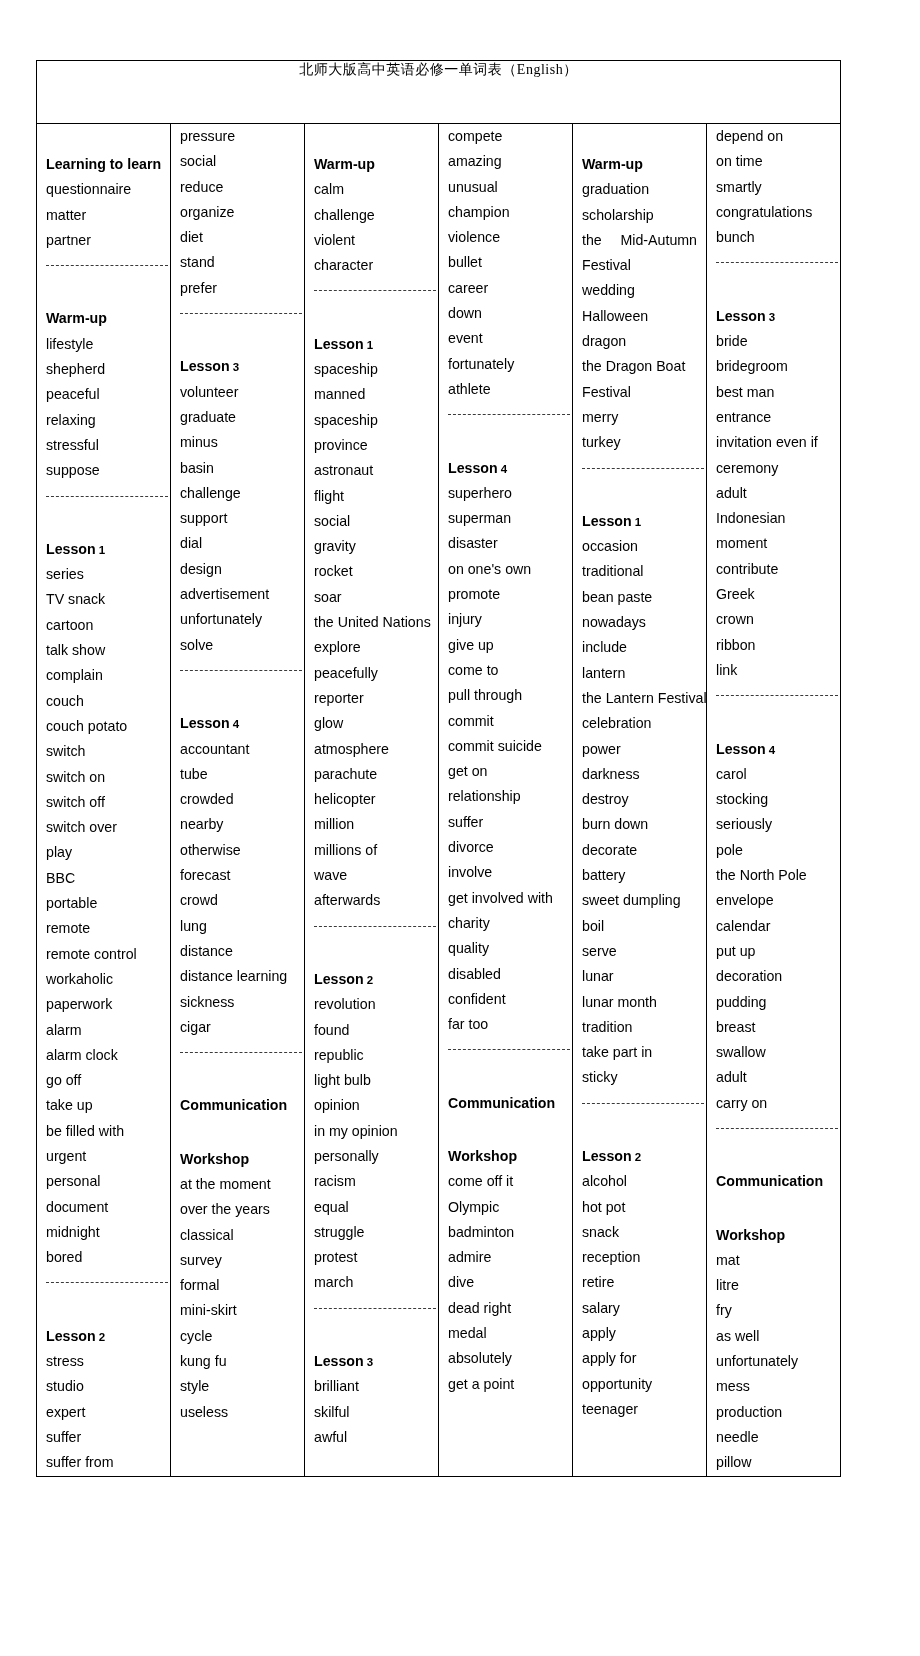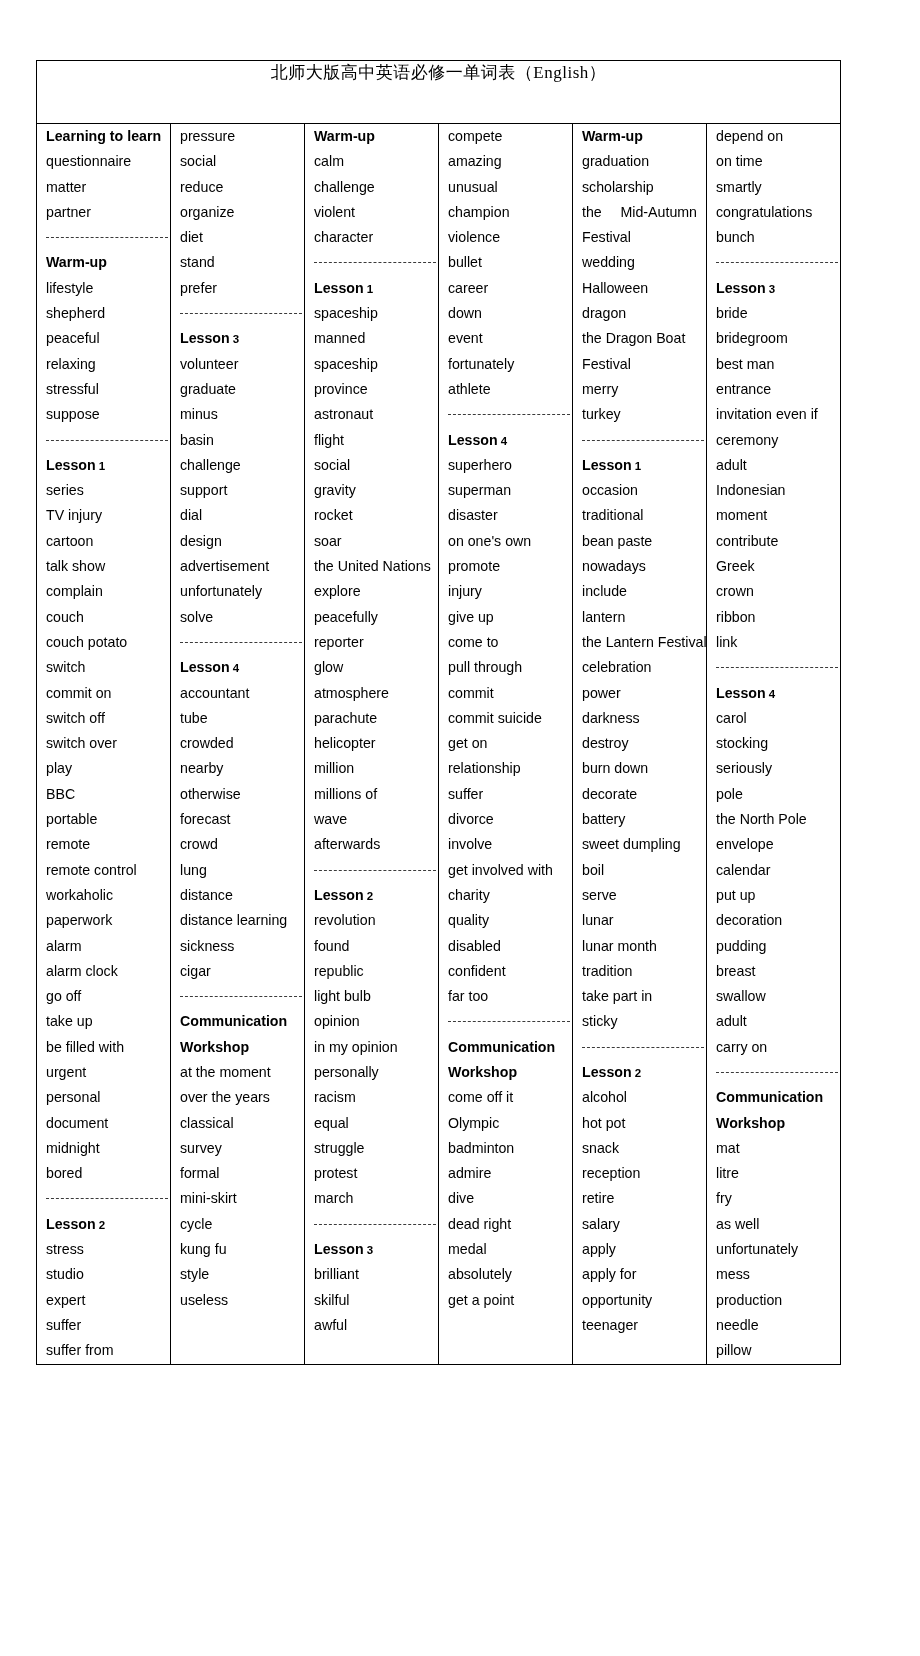--- a/index.html
+++ b/index.html
@@ -30,21 +30,21 @@
     border: 1px solid #000000;
     vertical-align: top;
     padding: 0;
   }
   
   .title-cell {
     height: 62px;
     text-align: center;
     vertical-align: middle;
     font-family: "Liberation Serif", serif;
-    font-size: 17px;
+    font-size: 14px;
     letter-spacing: 0.5px;
     padding: 6px 0 10px 0;
   }
   
   .unit-cell {
     height: 40px;
     text-align: center;
     vertical-align: middle;
     font-size: 17px;
     padding: 8px 0 10px 0;
@@ -65,20 +65,21 @@
   .col-list li {
     font-size: 14.2px;
     line-height: 25.3px;
     height: 25.3px;
     padding: 0 4px 0 9px;
     white-space: nowrap;
     overflow: visible;
   }
   .col-list li.heading {
     font-weight: bold;
+    margin-top: 28px;
   }
   .col-list li.heading .lnum {
     font-size: 11.5px;
     font-weight: bold;
   }
   .col-list li.sep {
     position: relative;
     overflow: hidden;
   }
   .col-list li.sep span.rule {
@@ -128,28 +129,28 @@
               <li>shepherd</li>
               <li>peaceful</li>
               <li>relaxing</li>
               <li>stressful</li>
               <li>suppose</li>
               <li class="sep">
                 <span class="rule"></span>
               </li>
               <li class="heading"><span>Lesson</span><span class="lnum"> 1</span></li>
               <li>series</li>
-              <li>TV injury</li>
+              <li>TV snack</li>
               <li>cartoon</li>
               <li>talk show</li>
               <li>complain</li>
               <li>couch</li>
               <li>couch potato</li>
               <li>switch</li>
-              <li>commit on</li>
+              <li>switch on</li>
               <li>switch off</li>
               <li>switch over</li>
               <li>play</li>
               <li>BBC</li>
               <li>portable</li>
               <li>remote</li>
               <li>remote control</li>
               <li>workaholic</li>
               <li>paperwork</li>
               <li>alarm</li>

